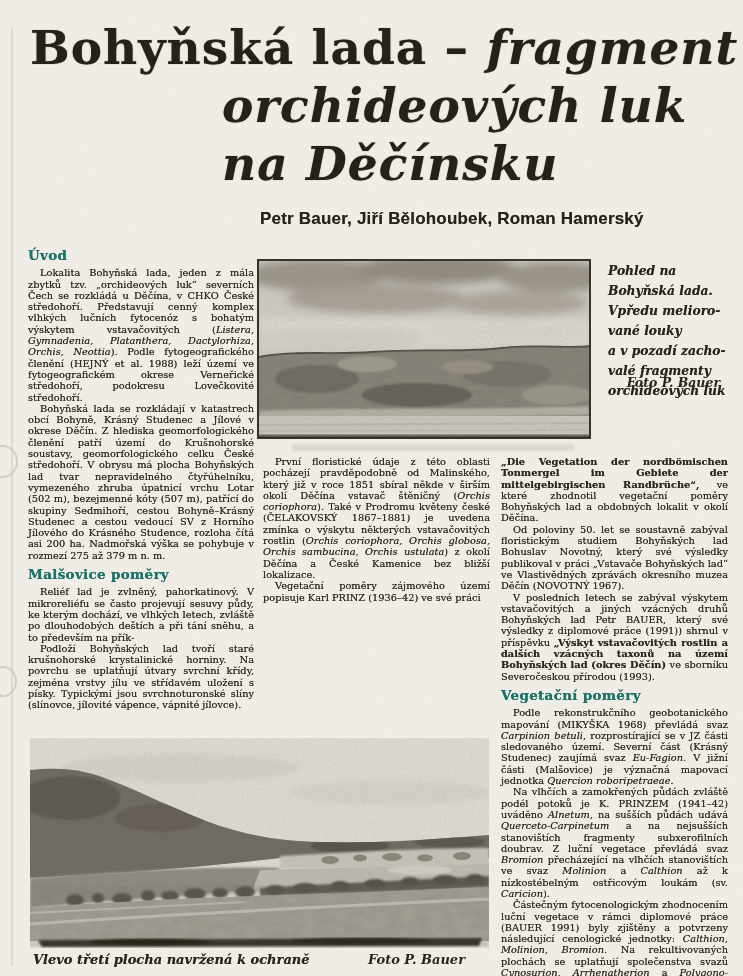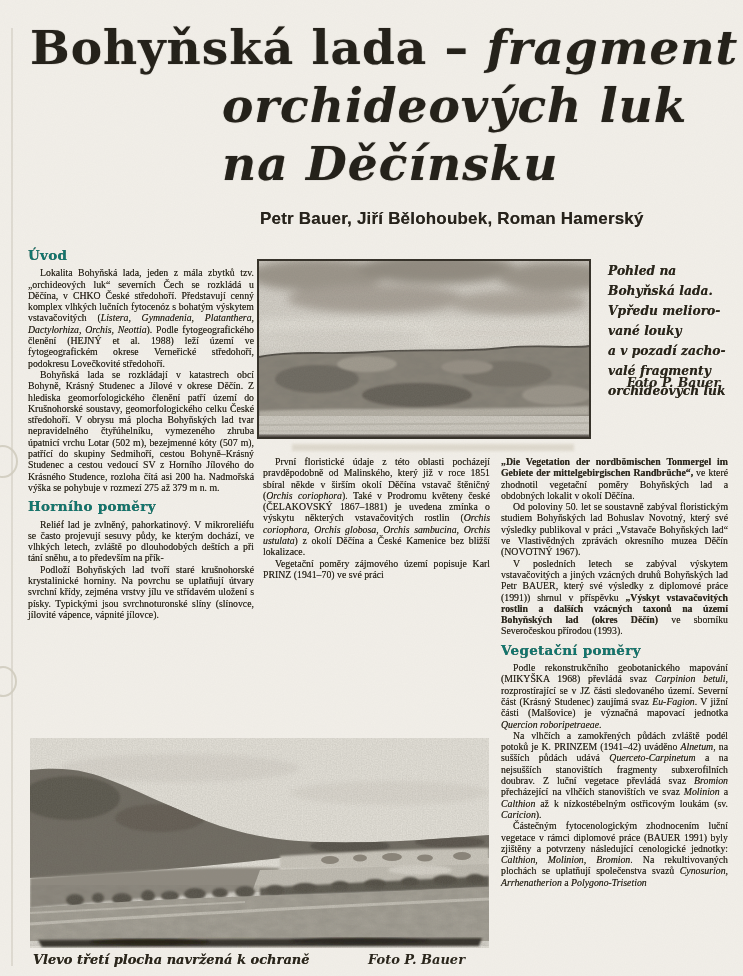--- a/index.html
+++ b/index.html
@@ -34,21 +34,21 @@
   .col{
     position:absolute;width:226px;
     font-size:9.8px;line-height:11.3px;
     text-align:justify;
     color:#2a261c;
     text-shadow:0 0 .35px rgba(45,40,28,.75);
   }
   .col1{left:28px;top:250px;}
   .col2{left:263px;top:456px;width:227px;}
   .col3{left:501px;top:456px;width:227px;}
-  .para{margin:0;text-indent:12px;font-family:Liberation Serif, serif;}
+  .para{margin:0;text-indent:12px;}
   .para.noindent{text-indent:0;}
   .h2{
     font-weight:bold;font-size:13.5px;letter-spacing:.3px;
     margin:8px 0 6px 0;text-indent:0;text-align:left;
     color:#0f766e;
   }
   .h2.first{margin-top:0;}
   .it{font-style:italic;}
   .bd{font-weight:bold;}
   
@@ -160,28 +160,28 @@
 vané louky
 a v pozadí zacho-
 valé fragmenty
 orchideových luk</div>
 <div class="cap-top-credit">Foto P. Bauer</div>
 
 <div class="col col1">
   <p class="h2 first">Úvod</p>
   <p class="para"><span>Lokalita Bohyňská lada, jeden z mála zbytků tzv. „orchideových luk“ severních Čech se rozkládá u Děčína, v CHKO České středohoří. Představují cenný komplex vlhkých lučních fytocenóz s bohatým výskytem vstavačovitých (</span><span class="it">Listera, Gymnadenia, Platanthera, Dactylorhiza, Orchis, Neottia</span><span>). Podle fytogeografického členění (HEJNÝ et al. 1988) leží území ve fytogeografickém okrese Verneřické středohoří, podokresu Lovečkovité středohoří.</span></p>
   <p class="para"><span>Bohyňská lada se rozkládají v katastrech obcí Bohyně, Krásný Studenec a Jílové v okrese Děčín. Z hlediska geomorfologického členění patří území do Krušnohorské soustavy, geomorfologického celku České středohoří. V obrysu má plocha Bohyňských lad tvar nepravidelného čtyřúhelníku, vymezeného zhruba úpatnicí vrchu Lotar (502 m), bezejmenné kóty (507 m), patřící do skupiny Sedmihoří, cestou Bohyně–Krásný Studenec a cestou vedoucí SV z Horního Jílového do Krásného Studence, rozloha čítá asi 200 ha. Nadmořská výška se pohybuje v rozmezí 275 až 379 m n. m.</span></p>
-  <p class="h2">Horního poměry</p>
+  <p class="h2">Malšovice poměry</p>
   <p class="para"><span>Reliéf lad je zvlněný, pahorkatinový. V mikroreliéfu se často projevují sesuvy půdy, ke kterým dochází, ve vlhkých letech, zvláště po dlouhodobých deštích a při tání sněhu, a to především na přík-</span></p>
   <p class="para"><span>Podloží Bohyňských lad tvoří staré krušnohorské krystalinické horniny. Na povrchu se uplatňují útvary svrchní křídy, zejména vrstvy jílu ve střídavém uložení s písky. Typickými jsou svrchnoturonské slíny (slínovce, jílovité vápence, vápnité jílovce).</span></p>
 </div>
 
 <div class="col col2">
   <p class="para"><span>První floristické údaje z této oblasti pocházejí pravděpodobně od Malinského, který již v roce 1851 sbíral někde v širším okolí Děčína vstavač štěničný (</span><span class="it">Orchis coriophora</span><span>). Také v Prodromu květeny české (ČELAKOVSKÝ 1867–1881) je uvedena zmínka o výskytu některých vstavačovitých rostlin (</span><span class="it">Orchis coriophora, Orchis globosa, Orchis sambucina, Orchis ustulata</span><span>) z okolí Děčína a České Kamenice bez bližší lokalizace.</span></p>
-  <p class="para"><span>Vegetační poměry zájmového území popisuje Karl PRINZ (1941–70) ve své práci</span></p>
+  <p class="para"><span>Vegetační poměry zájmového území popisuje Karl PRINZ (1936–42) ve své práci</span></p>
 </div>
 
 <div class="col col3">
   <p class="para noindent"><span class="bd">„Die Vegetation der nordbömischen Tonmergel im Gebiete der mittelgebirgischen Randbrüche“,</span><span> ve které zhodnotil vegetační poměry Bohyňských lad a obdobných lokalit v okolí Děčína.</span></p>
   <p class="para"><span>Od poloviny 50. let se soustavně zabýval floristickým studiem Bohyňských lad Bohuslav Novotný, který své výsledky publikoval v práci „Vstavače Bohyňských lad“ ve Vlastivědných zprávách okresního muzea Děčín (NOVOTNÝ 1967).</span></p>
   <p class="para"><span>V posledních letech se zabýval výskytem vstavačovitých a jiných vzácných druhů Bohyňských lad Petr BAUER, který své výsledky z diplomové práce (1991)) shrnul v příspěvku </span><span class="bd">„Výskyt vstavačovitých rostlin a dalších vzácných taxonů na území Bohyňských lad (okres Děčín)</span><span> ve sborníku Severočeskou přírodou (1993).</span></p>
   <p class="h2">Vegetační poměry</p>
   <p class="para"><span>Podle rekonstrukčního geobotanického mapování (MIKYŠKA 1968) převládá svaz </span><span class="it">Carpinion betuli</span><span>, rozprostírající se v JZ části sledovaného území. Severní část (Krásný Studenec) zaujímá svaz </span><span class="it">Eu-Fagion</span><span>. V jižní části (Malšovice) je význačná mapovací jednotka </span><span class="it">Quercion roboripetraeae</span><span>.</span></p>
   <p class="para"><span>Na vlhčích a zamokřených půdách zvláště podél potoků je K. PRINZEM (1941–42) uváděno </span><span class="it">Alnetum</span><span>, na sušších půdách udává </span><span class="it">Querceto-Carpinetum</span><span> a na nejsušších stanovištích fragmenty subxerofilních doubrav. Z luční vegetace převládá svaz </span><span class="it">Bromion</span><span> přecházející na vlhčích stanovištích ve svaz </span><span class="it">Molinion</span><span> a </span><span class="it">Calthion</span><span> až k nízkostébelným ostřicovým loukám (sv. </span><span class="it">Caricion</span><span>).</span></p>
   <p class="para"><span>Částečným fytocenologickým zhodnocením luční vegetace v rámci diplomové práce (BAUER 1991) byly zjištěny a potvrzeny následující cenologické jednotky: </span><span class="it">Calthion, Molinion, Bromion</span><span>. Na rekultivovaných plochách se uplatňují společenstva svazů </span><span class="it">Cynosurion, Arrhenatherion</span><span> a </span><span class="it">Polygono-Trisetion</span></p>

